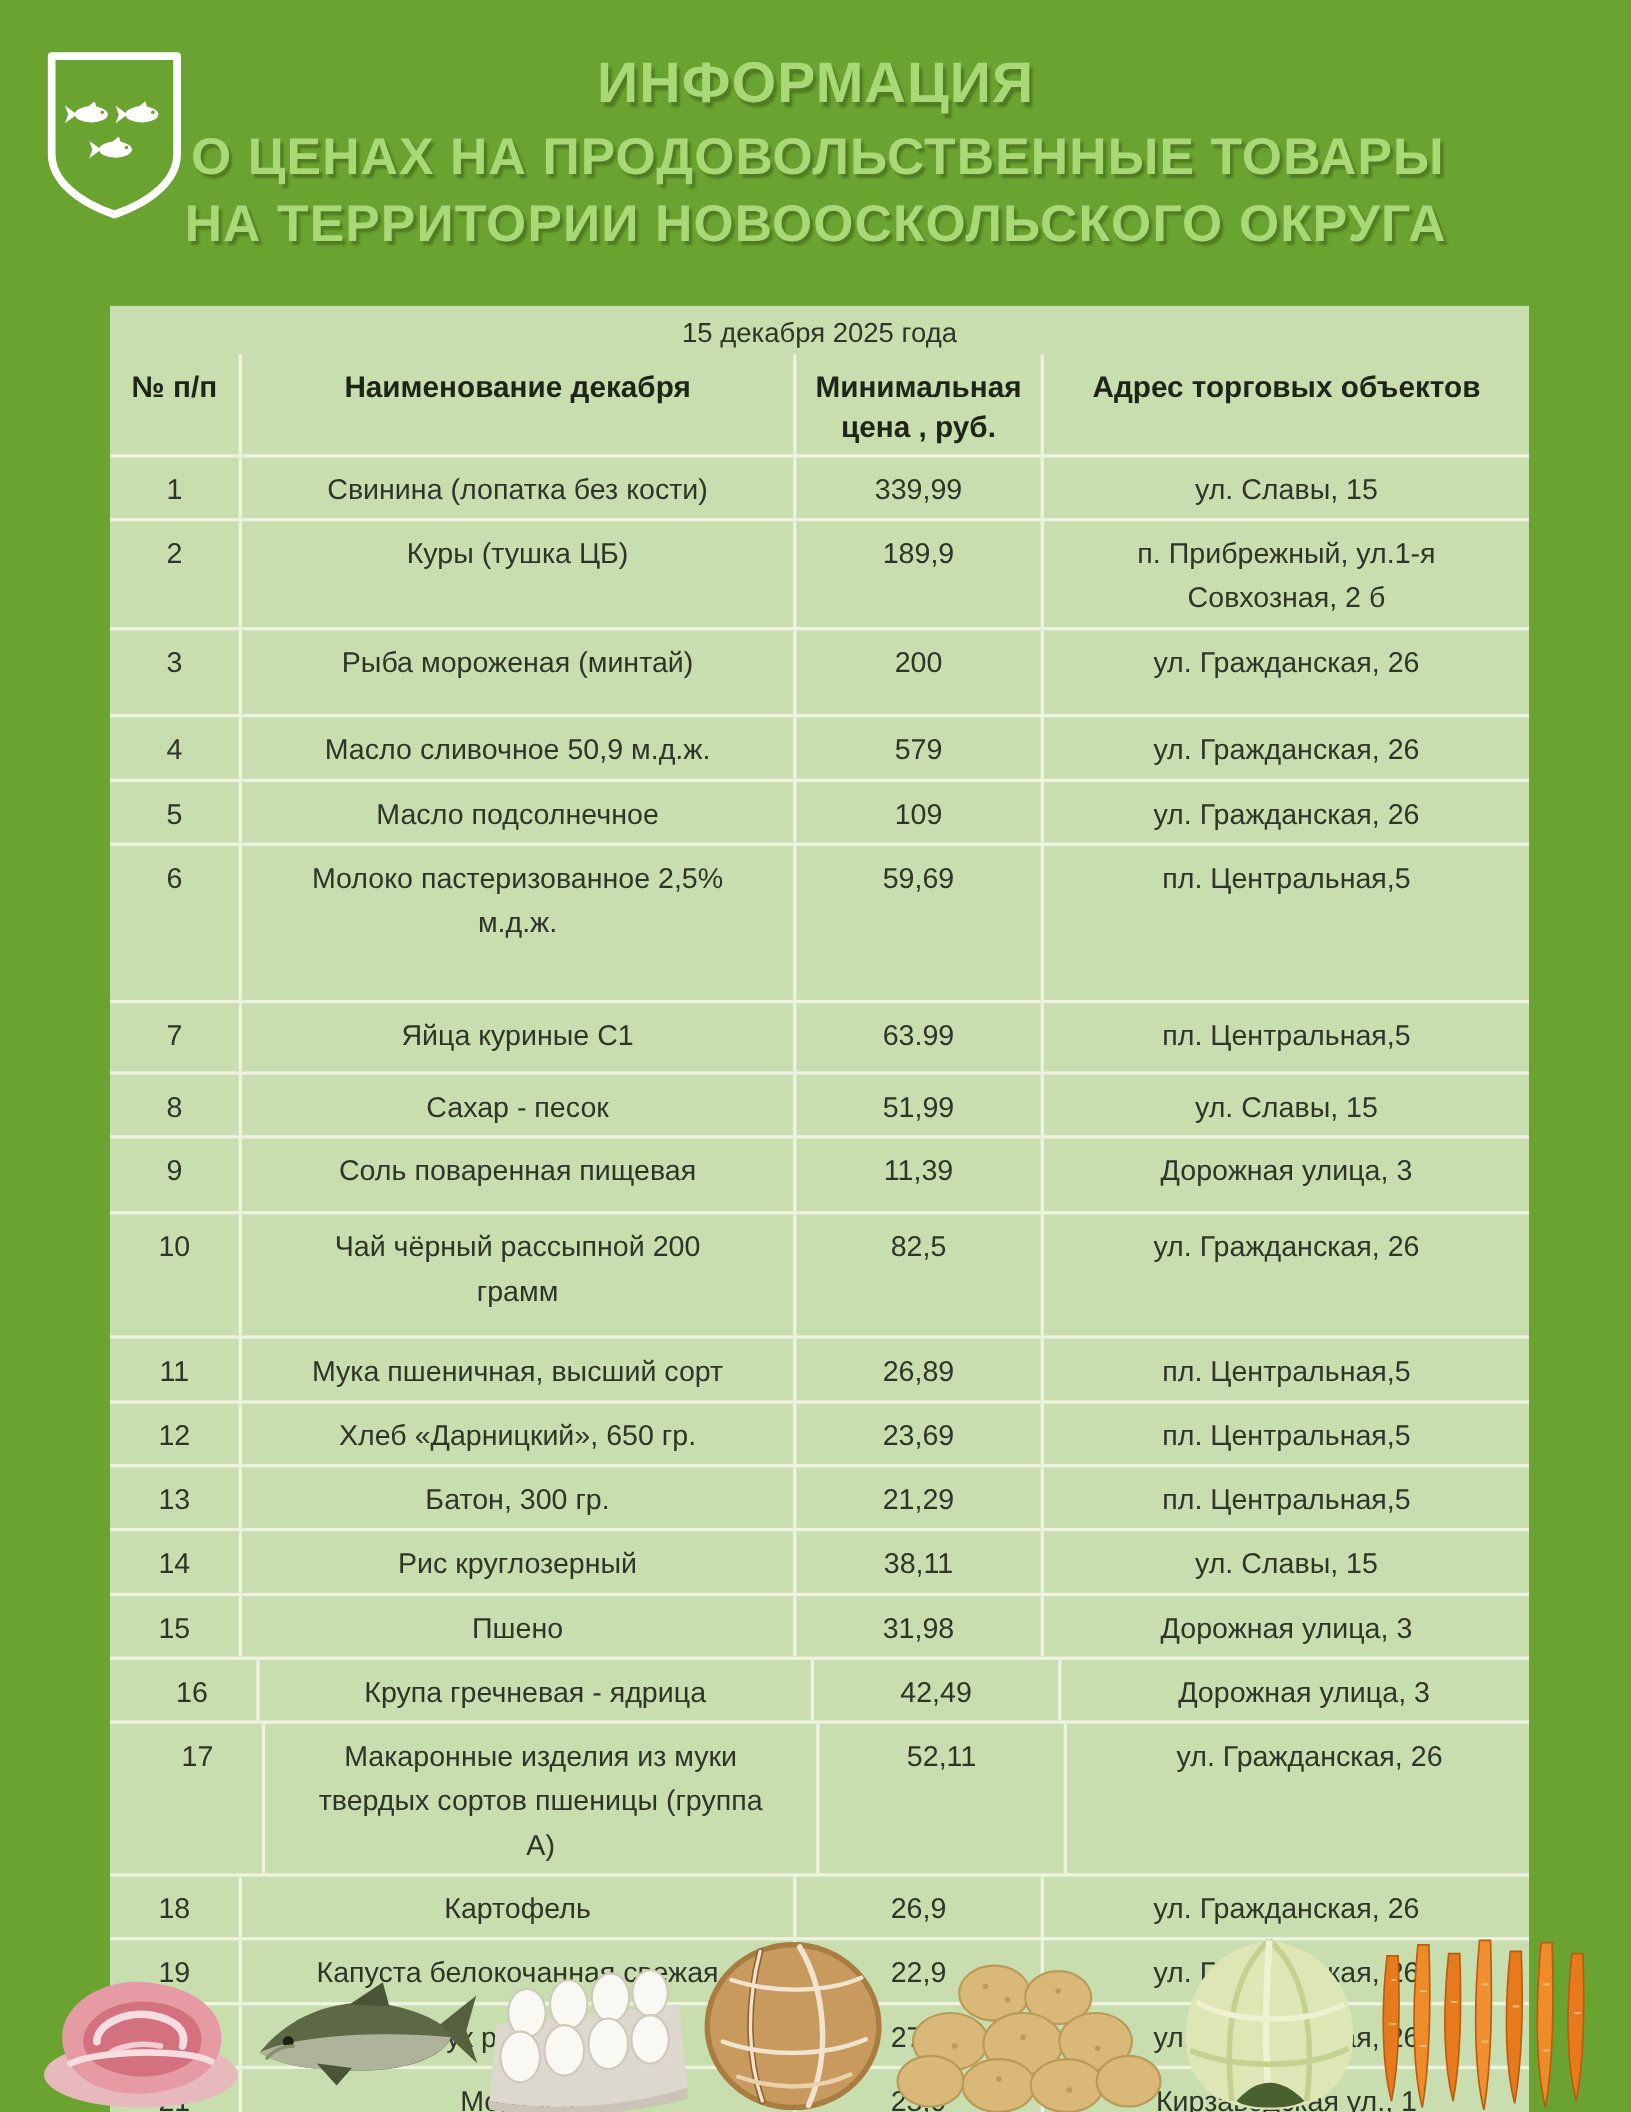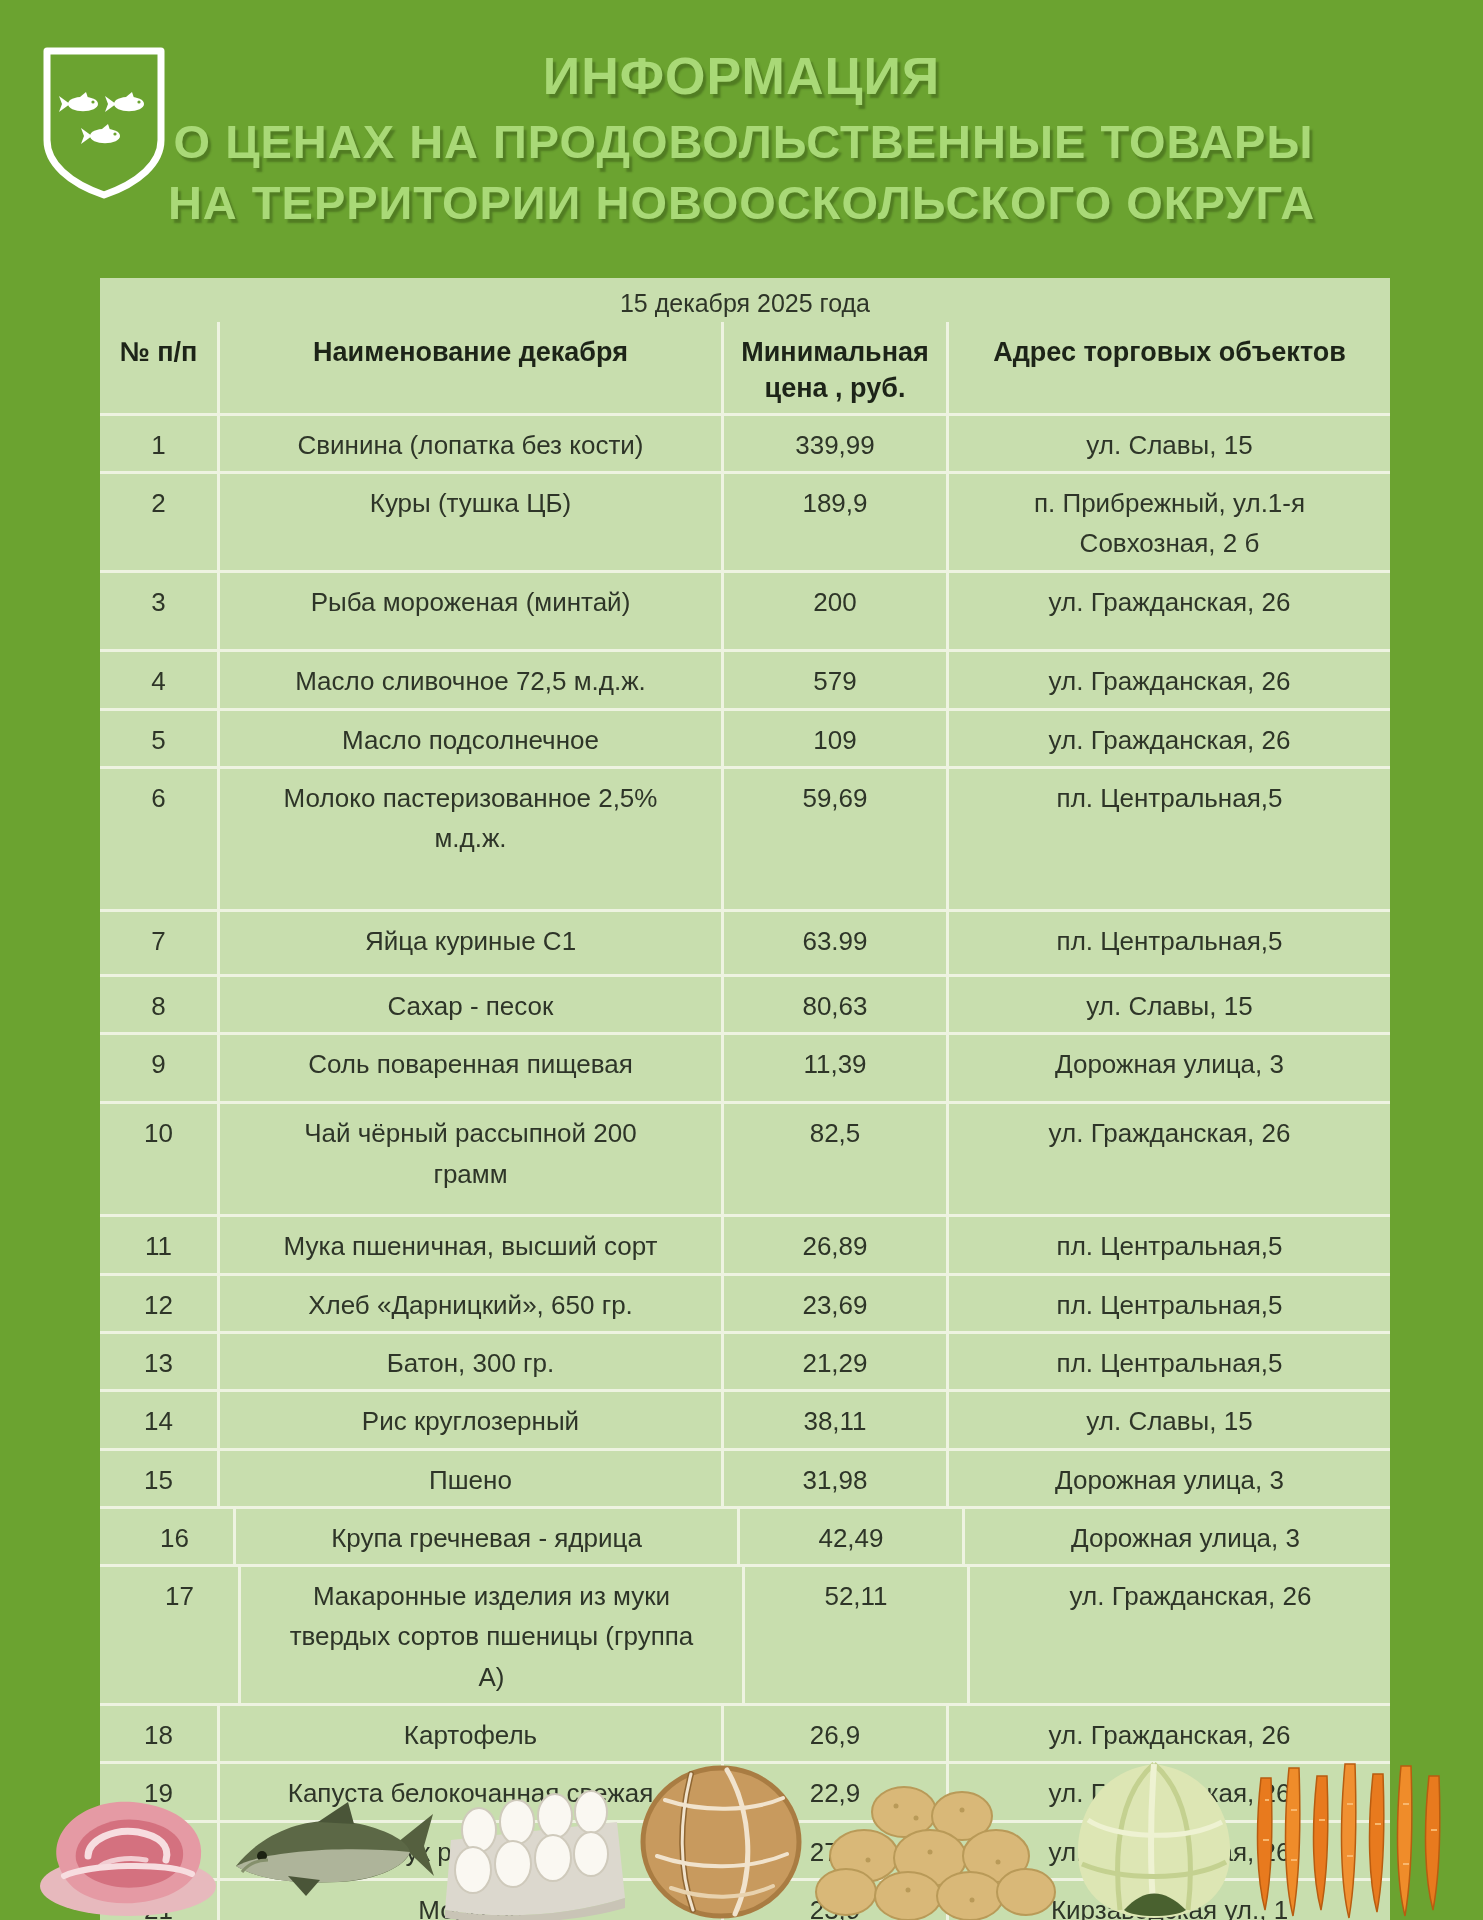--- a/index.html
+++ b/index.html
@@ -112,21 +112,21 @@
           <div class="cell addr"><span class="inner">п. Прибрежный, ул.1-я Совхозная, 2 б</span></div>
         </div>
         <div class="trow" style="min-height: 76px;">
           <div class="cell num">3</div>
           <div class="cell name"><span class="inner">Рыба мороженая (минтай)</span></div>
           <div class="cell price">200</div>
           <div class="cell addr"><span class="inner">ул. Гражданская, 26</span></div>
         </div>
         <div class="trow" style="min-height: 56px;">
           <div class="cell num">4</div>
-          <div class="cell name"><span class="inner">Масло сливочное 72,5 м.д.ж.</span></div>
+          <div class="cell name"><span class="inner">Масло сливочное 50,9 м.д.ж.</span></div>
           <div class="cell price">579</div>
           <div class="cell addr"><span class="inner">ул. Гражданская, 26</span></div>
         </div>
         <div class="trow" style="min-height: 48px;">
           <div class="cell num">5</div>
           <div class="cell name"><span class="inner">Масло подсолнечное</span></div>
           <div class="cell price">109</div>
           <div class="cell addr"><span class="inner">ул. Гражданская, 26</span></div>
         </div>
         <div class="trow" style="min-height: 140px;">
@@ -137,21 +137,21 @@
         </div>
         <div class="trow" style="min-height: 62px;">
           <div class="cell num">7</div>
           <div class="cell name"><span class="inner">Яйца куриные С1</span></div>
           <div class="cell price">63.99</div>
           <div class="cell addr"><span class="inner">пл. Центральная,5</span></div>
         </div>
         <div class="trow" style="min-height: 46px;">
           <div class="cell num">8</div>
           <div class="cell name"><span class="inner">Сахар - песок</span></div>
-          <div class="cell price">80,63</div>
+          <div class="cell price">51,99</div>
           <div class="cell addr"><span class="inner">ул. Славы, 15</span></div>
         </div>
         <div class="trow" style="min-height: 66px;">
           <div class="cell num">9</div>
           <div class="cell name"><span class="inner">Соль поваренная пищевая</span></div>
           <div class="cell price">11,39</div>
           <div class="cell addr"><span class="inner">Дорожная улица, 3</span></div>
         </div>
         <div class="trow" style="min-height: 110px;">
           <div class="cell num">10</div>

